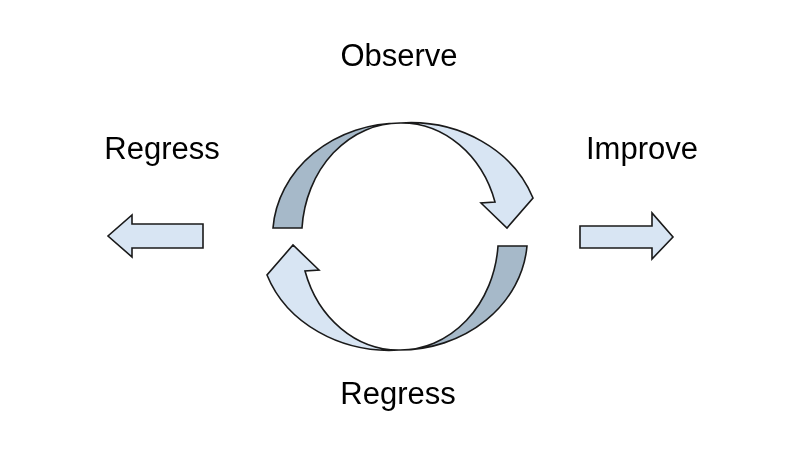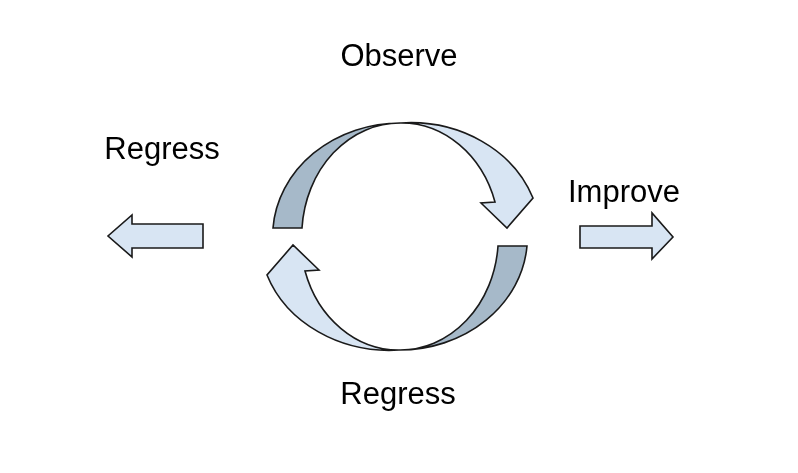--- a/index.html
+++ b/index.html
@@ -25,21 +25,21 @@
   .label {
     position: absolute;
     transform: translateX(-50%);
     font-size: 31px;
     line-height: 1;
     color: var(--text);
     white-space: nowrap;
   }
   .label-top    { left: 399px; top: 40px;  }
   .label-left   { left: 149px; top: 133px; margin-left: 13px; }
-  .label-right  { left: 624px; top: 133px; margin-top: 43px; }
+  .label-right  { left: 642px; top: 133px; }
   .label-bottom { left: 398px; top: 378px; }
 </style>
 </head>
 <body>
 
 <div class="stage">
 
   <div class="label label-top">Observe</div>
 
   <div class="label label-left">Regress</div>

